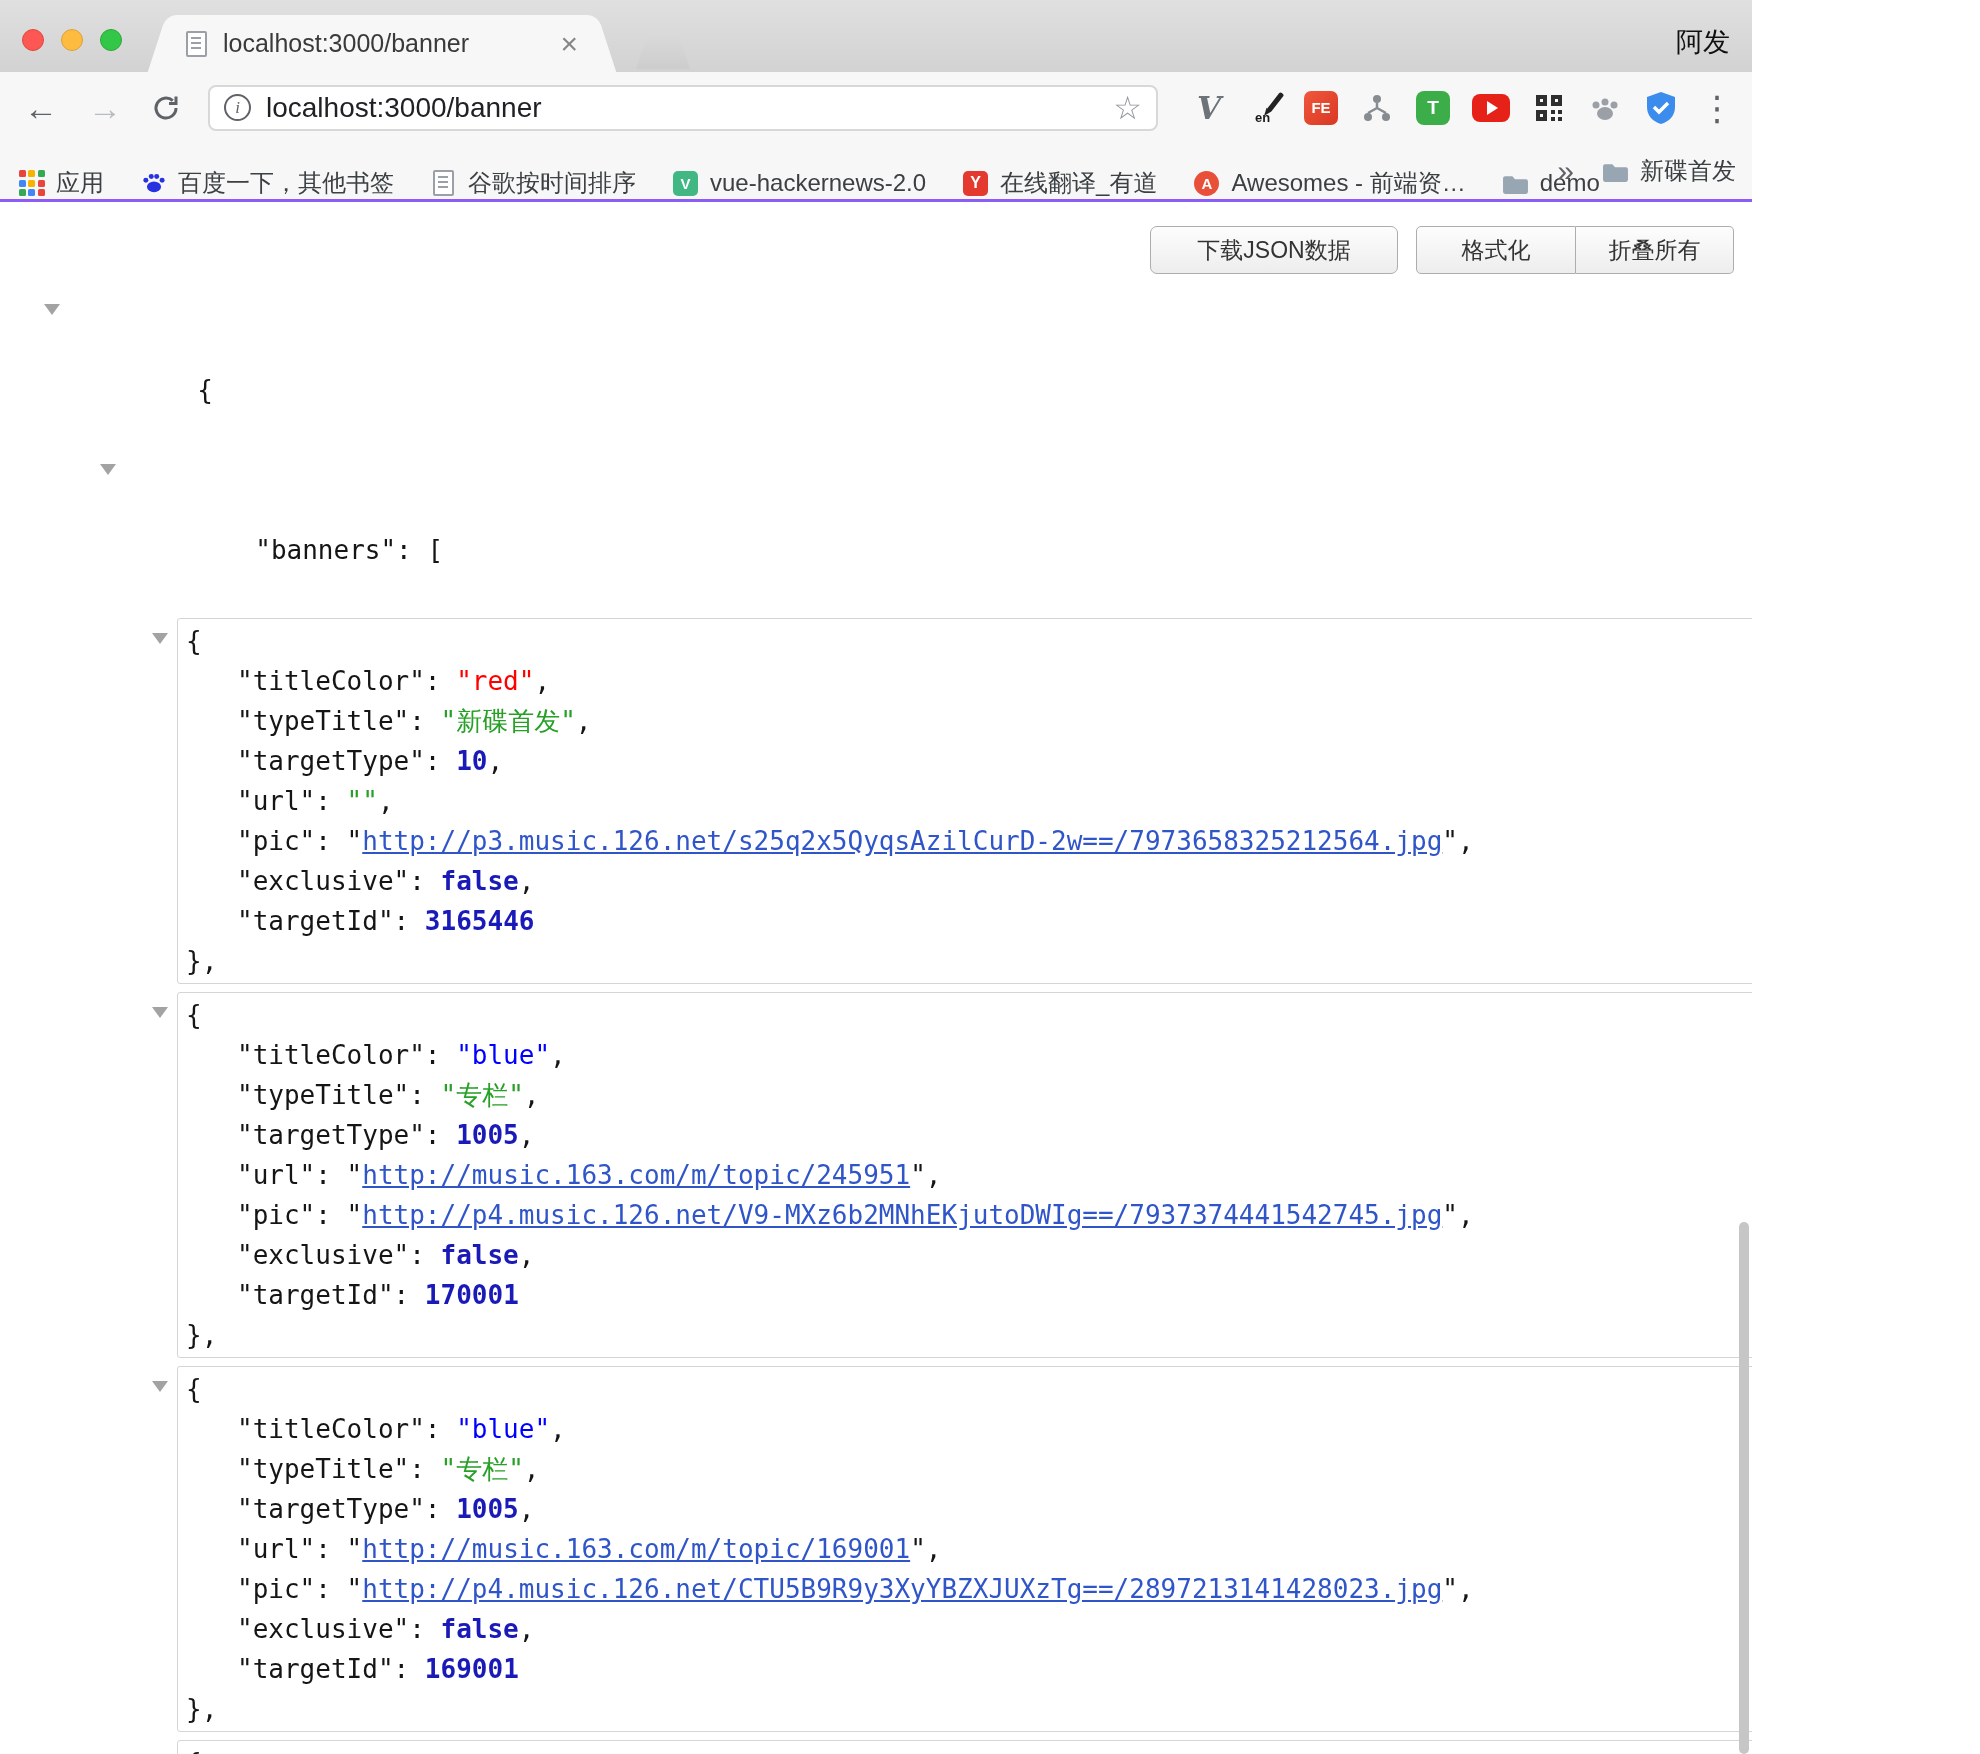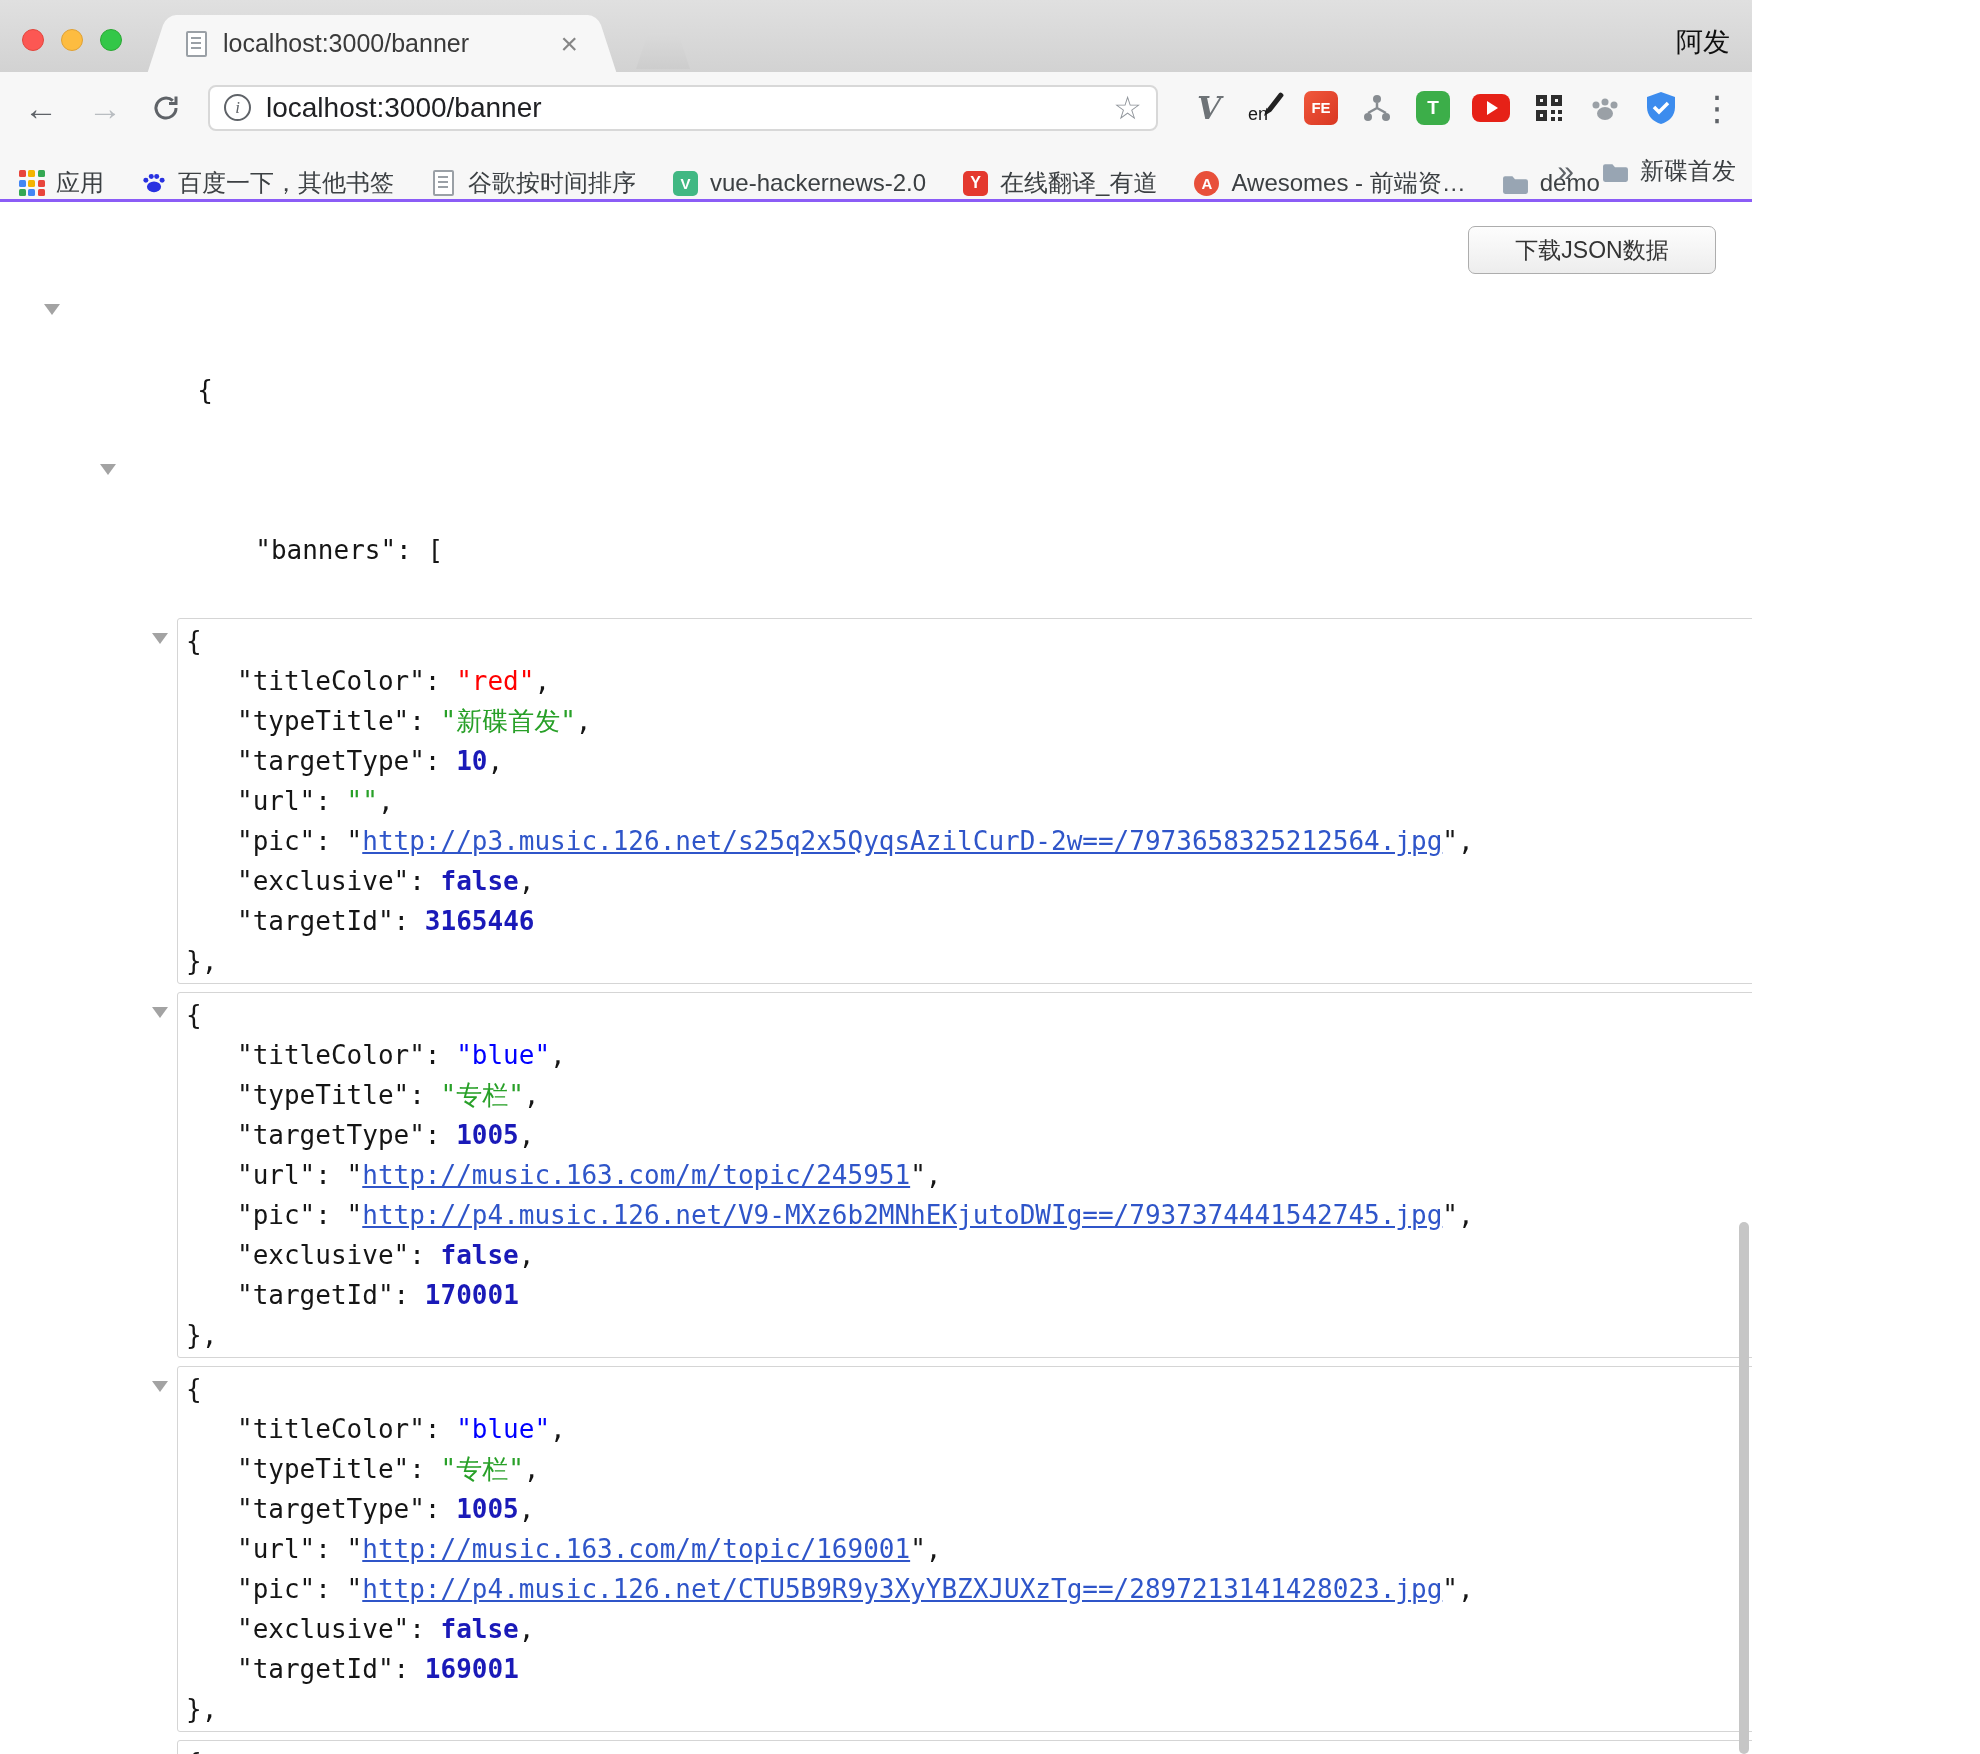--- a/index.html
+++ b/index.html
@@ -40,21 +40,21 @@
   .star{font-size:32px;color:#8F949A;line-height:1;}
   .ext-area{display:flex;align-items:center;gap:22px;margin-left:34px;}
   .ext-slot{width:34px;height:34px;display:flex;align-items:center;justify-content:center;position:relative;flex:none;}
   .menu-dots{font-size:34px;color:#5F6368;margin-left:22px;margin-right:18px;line-height:1;}
 
   .ext-slot.v-gesture-icon{font-family:"DejaVu Serif",serif;font-style:italic;font-weight:bold;font-size:31px;color:#6E7377;}
   .ext-slot.translate-pen-icon .pen{position:absolute;right:4px;top:0;width:5px;height:22px;background:#222;
        transform:rotate(38deg);border-radius:2px;}
   .ext-slot.translate-pen-icon .pen::after{content:"";position:absolute;bottom:-7px;left:-1px;
        border-left:3.5px solid transparent;border-right:3.5px solid transparent;border-top:8px solid #222;}
-  .ext-slot.translate-pen-icon .tp-glyph{position:absolute;left:0;bottom:0;font-size:18px;font-weight:normal;color:#1A1A1A;}
+  .ext-slot.translate-pen-icon .tp-glyph{position:absolute;left:7px;bottom:0;font-size:13px;font-weight:bold;color:#1A1A1A;}
   .ext-slot.fehelper-icon{background:linear-gradient(135deg,#F0583C,#D93722);border-radius:7px;color:#fff;
        font-weight:bold;font-size:15px;}
   .ext-slot.green-badge-icon{background:#3CAE49;border-radius:8px;color:#fff;font-weight:bold;font-size:19px;}
   .ext-slot.youtube-icon{width:38px;height:28px;background:#E62117;border-radius:8px;}
   .ext-slot.youtube-icon::after{content:"";position:absolute;left:15px;top:7.5px;
        border:7px solid transparent;border-left:11px solid #fff;border-right:0;}
 
   
   .bookmarks{height:56px;background:#F7F7F7;border-bottom:3px solid #8b5cf6;display:flex;align-items:flex-end;
        padding:0 18px;position:relative;}
@@ -258,20 +258,24 @@
             </svg>
           </span>
         <span class="bm-label">新碟首发</span>
       </div>
     </div>
   </div>
 
   <div class="content">
     <div class="actions">
       <div class="btn btn-download">下载JSON数据</div>
+      <div class="btn-group">
+        <div class="btn btn-format">格式化</div>
+        <div class="btn btn-collapse">折叠所有</div>
+      </div>
     </div>
 
     <div class="json">
       <div class="jline root-line">
         <span class="tri"></span>
         <span class="jpunc">{</span>
       </div>
       <div class="jline banners-line">
         <span class="tri"></span>
         <span class="jkey">"banners": [</span>

